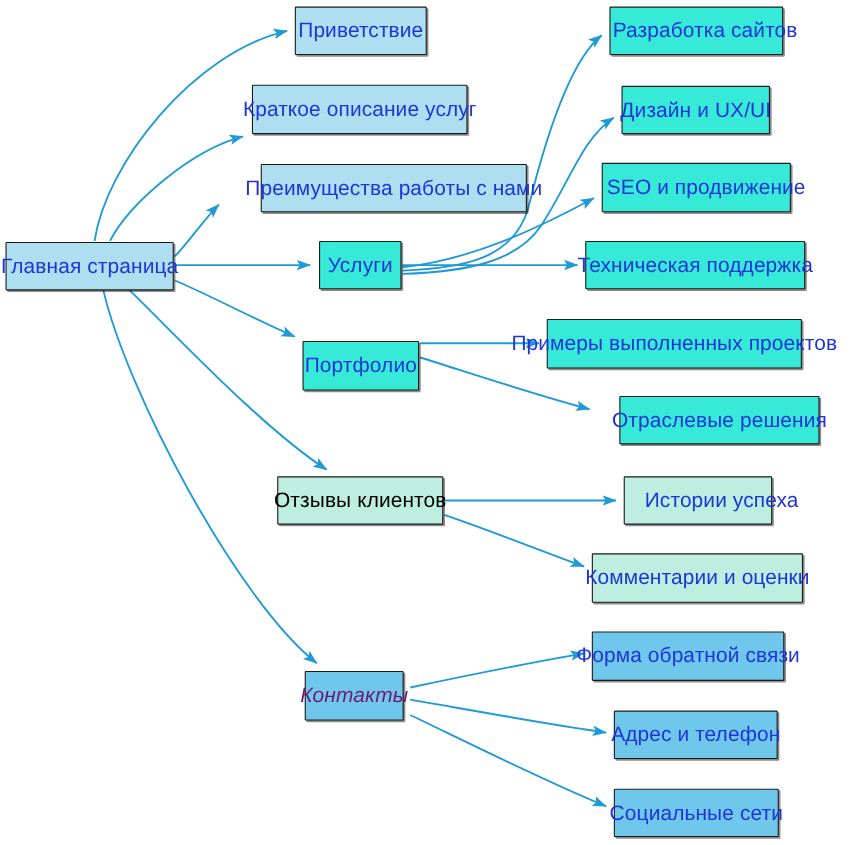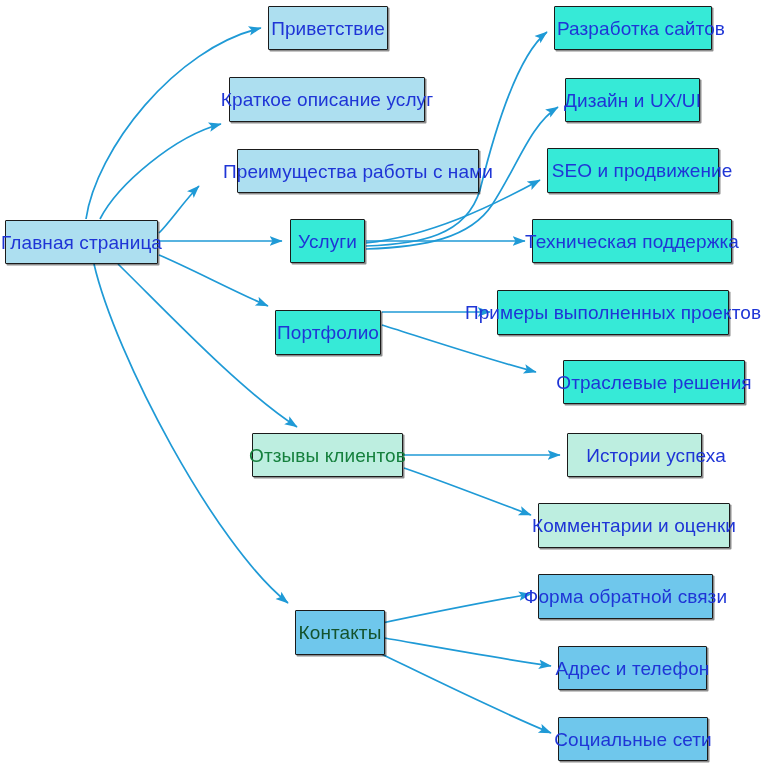--- a/index.html
+++ b/index.html
@@ -92,24 +92,24 @@
       </div>
       <div class="node" style="left: 206px; top: 149px; width: 242px; height: 44px; background: rgb(173, 223, 240); border-color: rgb(27, 27, 27); color: rgb(31, 53, 214); margin-left: 31px;">
         <span class="node-label">Преимущества работы с нами</span>
       </div>
       <div class="node" style="left: 290px; top: 219px; width: 75px; height: 44px; background: rgb(54, 234, 215); border-color: rgb(27, 27, 27); color: rgb(31, 53, 214);">
         <span class="node-label">Услуги</span>
       </div>
       <div class="node" style="left: 275px; top: 290px; width: 106px; height: 45px; background: rgb(54, 234, 215); border-color: rgb(27, 27, 27); color: rgb(31, 53, 214); margin-top: 20px;">
         <span class="node-label">Портфолио</span>
       </div>
-      <div class="node" style="left: 252px; top: 433px; width: 151px; height: 44px; background: rgb(189, 238, 224); border-color: rgb(27, 27, 27); color: #15803d;">
+      <div class="node" style="left: 252px; top: 433px; width: 151px; height: 44px; background: rgb(189, 238, 224); border-color: rgb(27, 27, 27); color: #000000;">
         <span class="node-label">Отзывы клиентов</span>
       </div>
-      <div class="node" style="left: 295px; top: 610px; width: 90px; height: 45px; background: rgb(111, 199, 236); border-color: rgb(27, 27, 27); color: #14532d;">
+      <div class="node" style="left: 277px; top: 610px; width: 90px; height: 45px; background: rgb(111, 199, 236); border-color: rgb(27, 27, 27); color: #701a75; font-style: italic;">
         <span class="node-label">Контакты</span>
       </div>
       <div class="node" style="left: 554px; top: 6px; width: 158px; height: 44px; background: rgb(54, 234, 215); border-color: rgb(27, 27, 27); color: rgb(31, 53, 214); padding-left: 16px;">
         <span class="node-label">Разработка сайтов</span>
       </div>
       <div class="node" style="left: 565px; top: 78px; width: 135px; height: 44px; background: rgb(54, 234, 215); border-color: rgb(27, 27, 27); color: rgb(31, 53, 214);">
         <span class="node-label">Дизайн и UX/UI</span>
       </div>
       <div class="node" style="left: 547px; top: 148px; width: 172px; height: 45px; background: rgb(54, 234, 215); border-color: rgb(27, 27, 27); color: rgb(31, 53, 214); padding-left: 18px;">
         <span class="node-label">SEO и продвижение</span>

